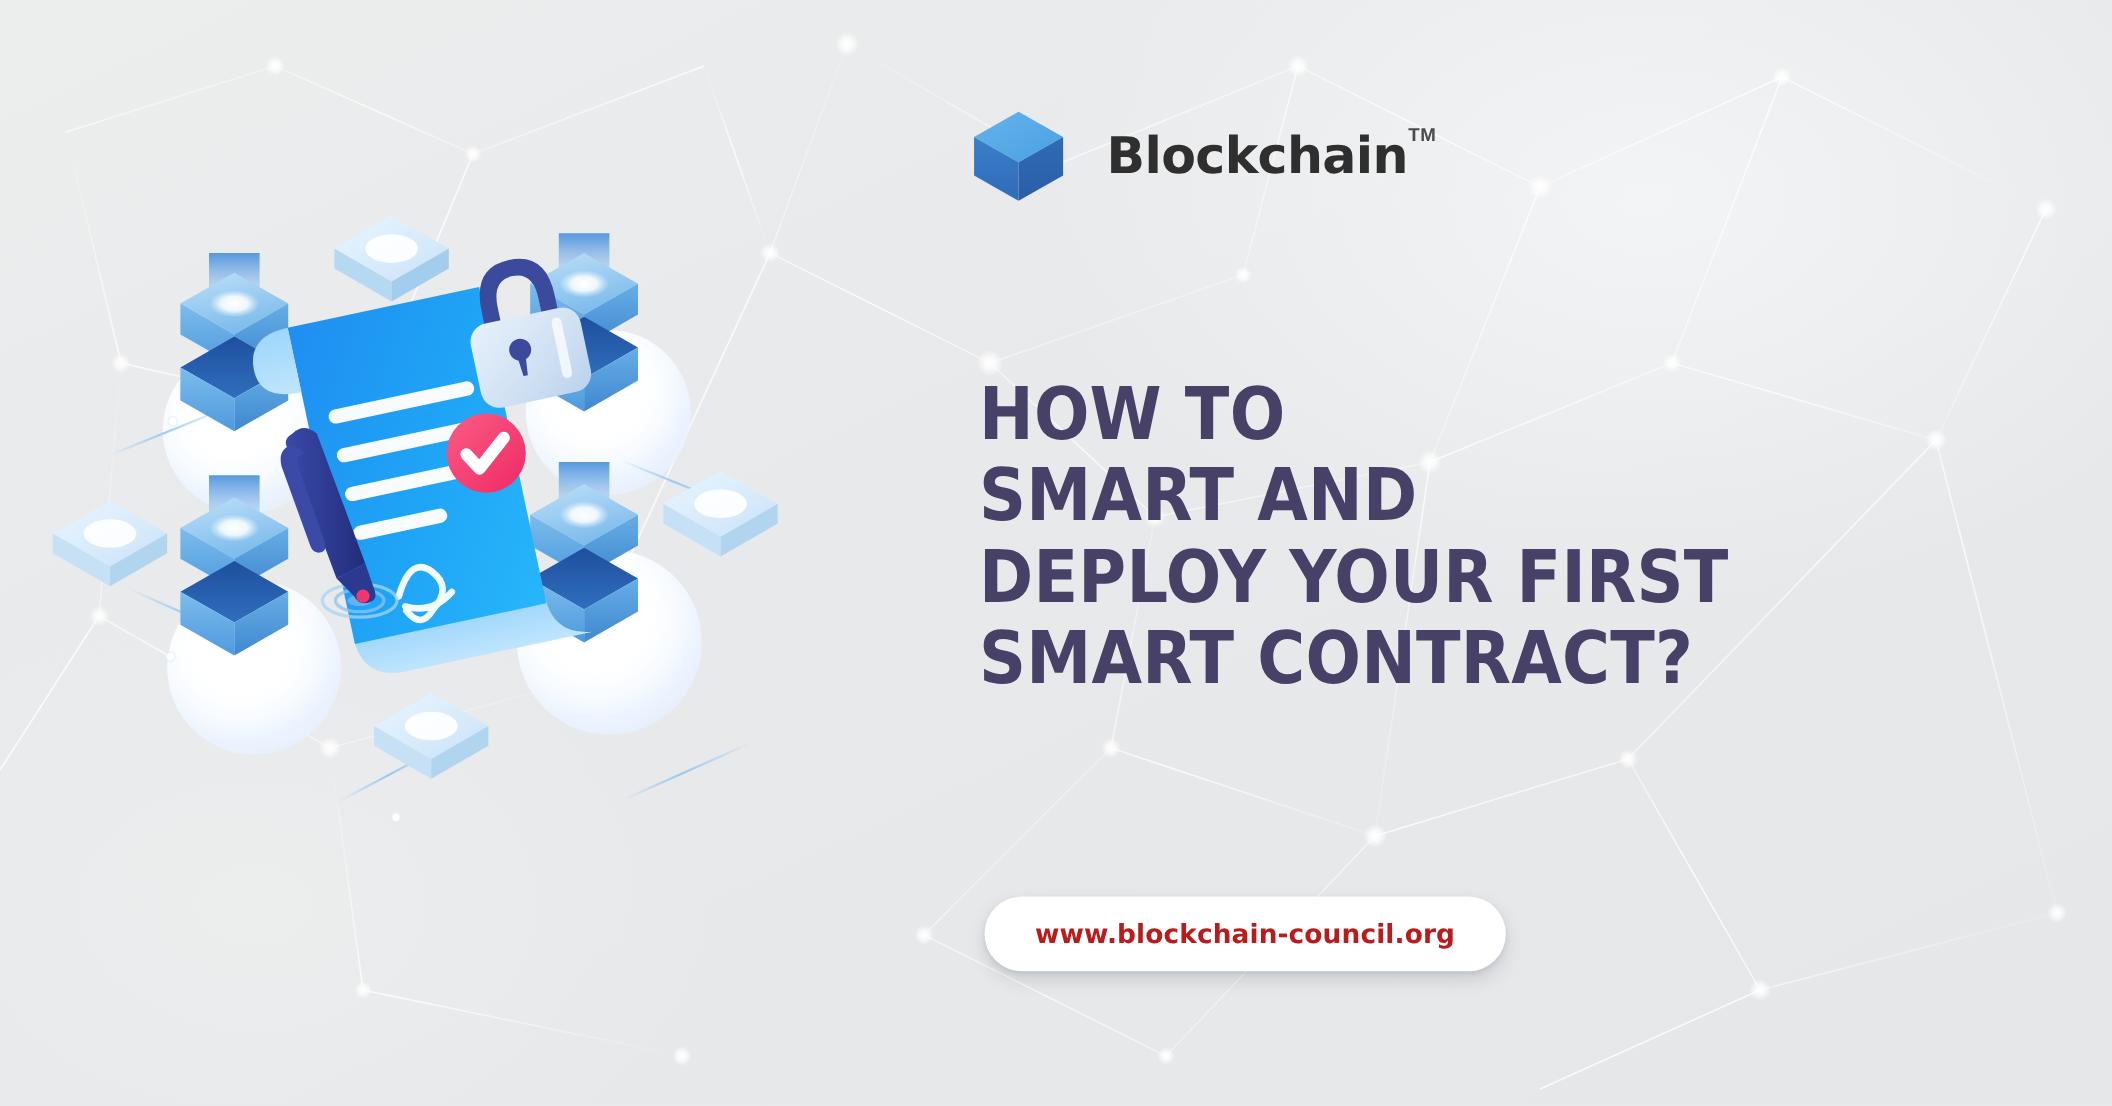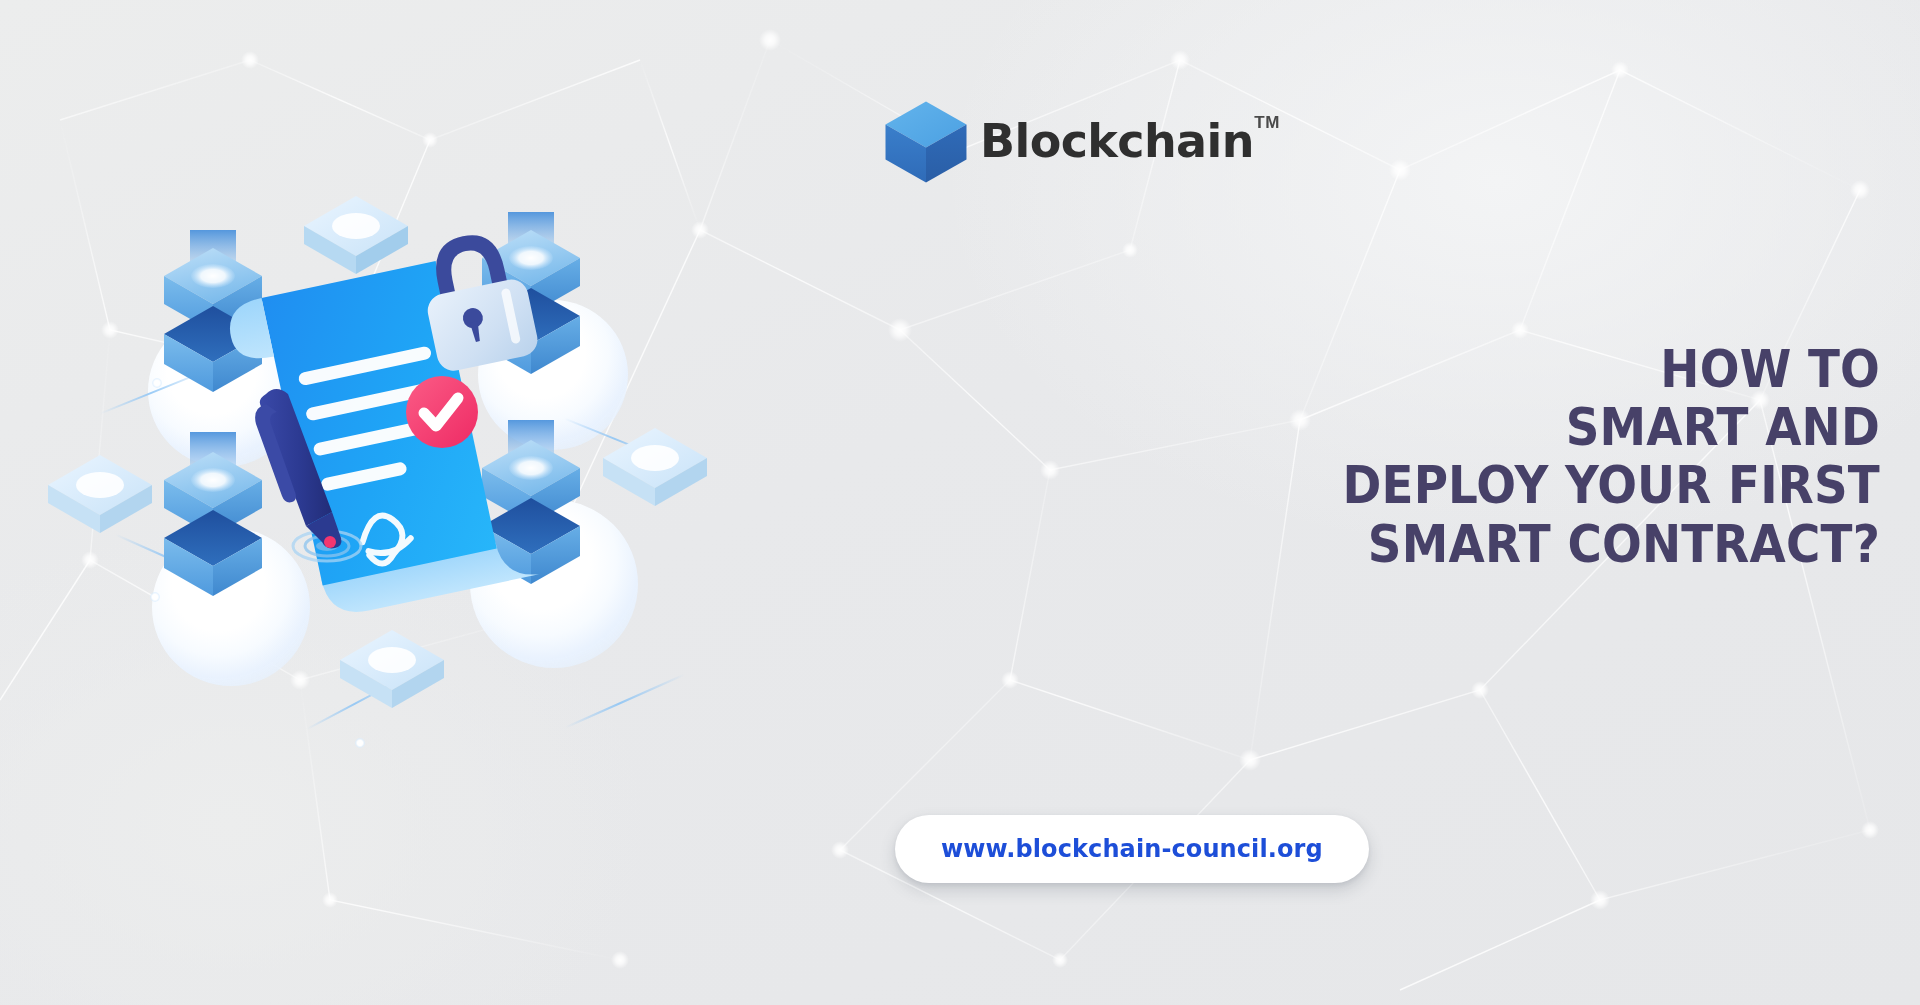--- a/index.html
+++ b/index.html
@@ -29,42 +29,42 @@
     filter:blur(.3px);
   }
 
   
   .conn{position:absolute;height:2px;border-radius:2px;
     background:linear-gradient(90deg,rgba(150,200,245,0) 0%,rgba(138,195,245,.85) 45%,rgba(150,200,245,0) 100%);}
   .node{position:absolute;width:10px;height:10px;border-radius:50%;
     background:radial-gradient(circle,#ffffff 0%,#ffffff 38%,rgba(220,238,255,.65) 62%,rgba(220,238,255,0) 100%);}
 
   
-  #logo{position:absolute;left:880px;top:96px;display:flex;align-items:center;gap:8px;}
+  #logo{position:absolute;left:880px;top:96px;display:flex;align-items:center;gap:34px;}
   #logo-cube{width:92px;height:92px;flex:0 0 auto;}
   #logo-text{position:relative;line-height:.98;}
   #logo-text .ln{
     display:block;font-size:46px;font-weight:700;letter-spacing:-.6px;color:#2f2f2f;
     font-family:"DejaVu Sans","Liberation Sans",sans-serif;
   }
   #tm{position:absolute;right:-26px;top:-4px;font-size:17px;font-weight:700;color:#4a4a4a;letter-spacing:.5px;text-align:center;}
 
   #headline{
     position:absolute;left:890px;top:340px;width:990px;
     color:#474168;
     font-family:"DejaVu Sans Condensed","Liberation Sans",sans-serif;
-    font-weight:700;font-size:52px;line-height:1.12;letter-spacing:.2px;text-align:right;
+    font-weight:700;font-size:66px;line-height:1.12;letter-spacing:.2px;
   }
   #headline .hl{display:block;white-space:nowrap;}
 
   #url-pill{
     position:absolute;left:895px;top:815px;
     padding:20px 46px;border-radius:44px;background:#ffffff;
     box-shadow:0 7px 16px rgba(70,80,95,.20),0 2px 4px rgba(70,80,95,.10);
-    font-size:24px;font-weight:700;color:#1d4ed8;letter-spacing:.1px;
+    font-size:24px;font-weight:700;color:#b91c1c;letter-spacing:.1px;
     font-family:"DejaVu Sans","Liberation Sans",sans-serif;
   }
 </style>
 </head>
 <body>
 
 <div id="banner">
 
   <svg class="layer" id="netsvg" viewBox="0 0 1920 1005">
     <defs>

